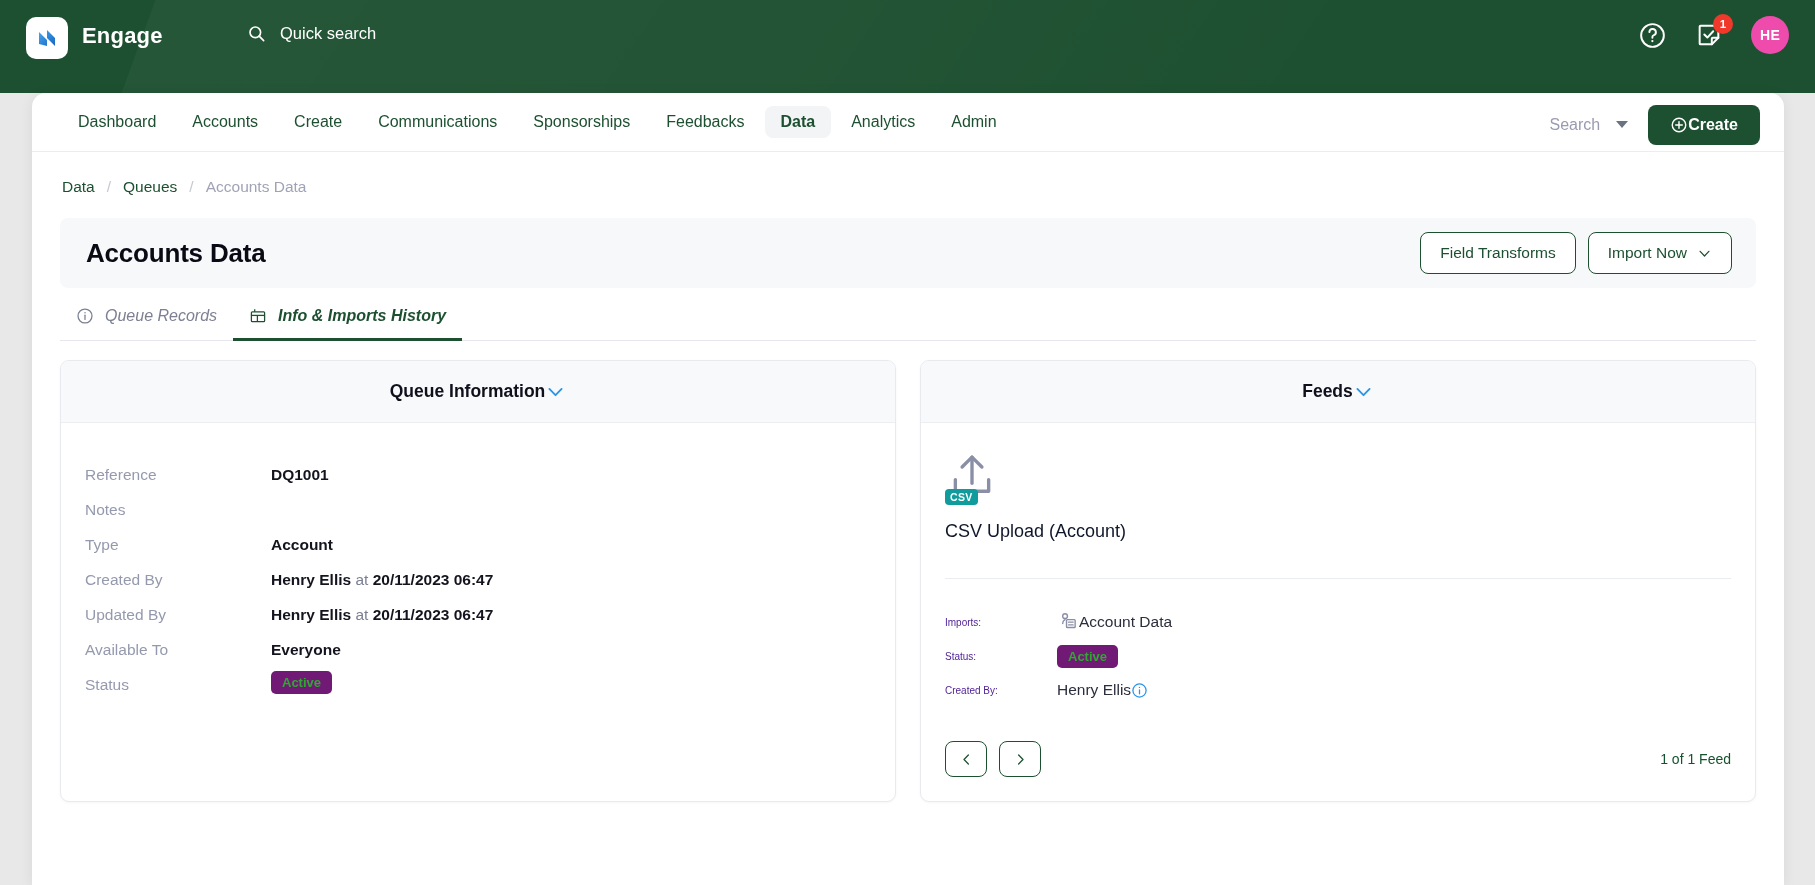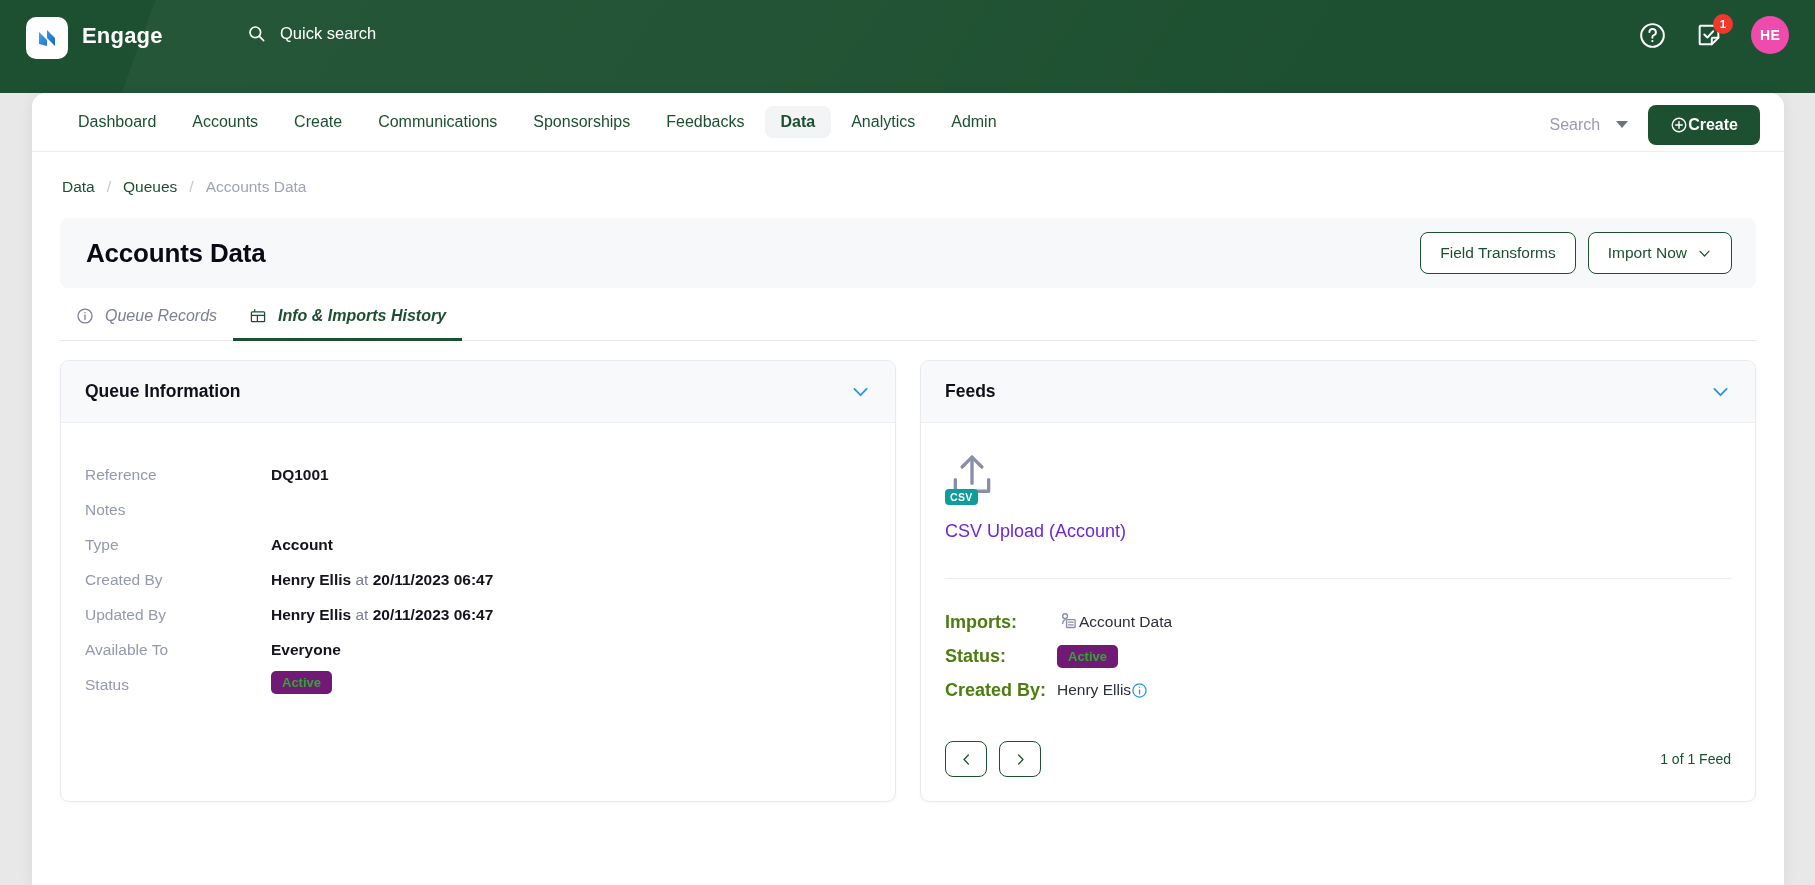--- a/index.html
+++ b/index.html
@@ -180,21 +180,21 @@
     border-radius: 9px;
     box-shadow: 0 1px 3px rgba(16,24,40,0.04);
     overflow: hidden;
     min-height: 420px;
     display: flex; flex-direction: column;
   }
   .panel-head {
     height: 62px;
     background: #f8f9fb;
     border-bottom: 1px solid #eceef3;
-    display: flex; align-items: center; justify-content: space-between;
+    display: flex; align-items: center; justify-content: center;
     padding: 0 24px;
   }
   .panel-title { font-size: 17.5px; font-weight: bold; color: #10101c; }
   .chevron-btn {
     cursor: pointer; line-height: 0;
     background: none; border: none; padding: 0;
   }
   .panel-body { padding: 26px 24px 24px 24px; flex: 1; }
 
   
@@ -220,26 +220,26 @@
   
   .feed-icon-wrap { position: relative; width: 56px; height: 56px; margin-bottom: 16px; }
   .csv-badge {
     position: absolute; left: 0; bottom: 0;
     background: #109c9c; color: #ffffff;
     font-size: 10.5px; font-weight: bold;
     padding: 3px 5px; border-radius: 4px;
     letter-spacing: 0.3px; line-height: 1;
   }
   .feed-name {
-    font-size: 18px; color: #6d28d9;
+    font-size: 18px; color: #0f172a;
     margin-bottom: 36px;
   }
   .feed-divider { height: 1px; background: #ebecf1; margin: 0 0 26px 0; }
   .feed-row { display: flex; align-items: center; height: 34px; }
-  .feed-label { width: 112px; flex: 0 0 112px; font-size: 18px; color: #4d7c0f; font-weight: bold; }
+  .feed-label { width: 112px; flex: 0 0 112px; font-size: 10px; color: #4c1d95; }
   .feed-val { font-size: 15.5px; color: #2b2e3c; display: flex; align-items: center; gap: 0; }
   .feed-foot {
     display: flex; align-items: center; justify-content: space-between;
     margin-top: 34px;
   }
   .pager { display: flex; gap: 12px; }
   .pager-btn {
     width: 42px; height: 36px;
     border: 1px solid #1d5030; border-radius: 8px;
     background: #ffffff; cursor: pointer;

